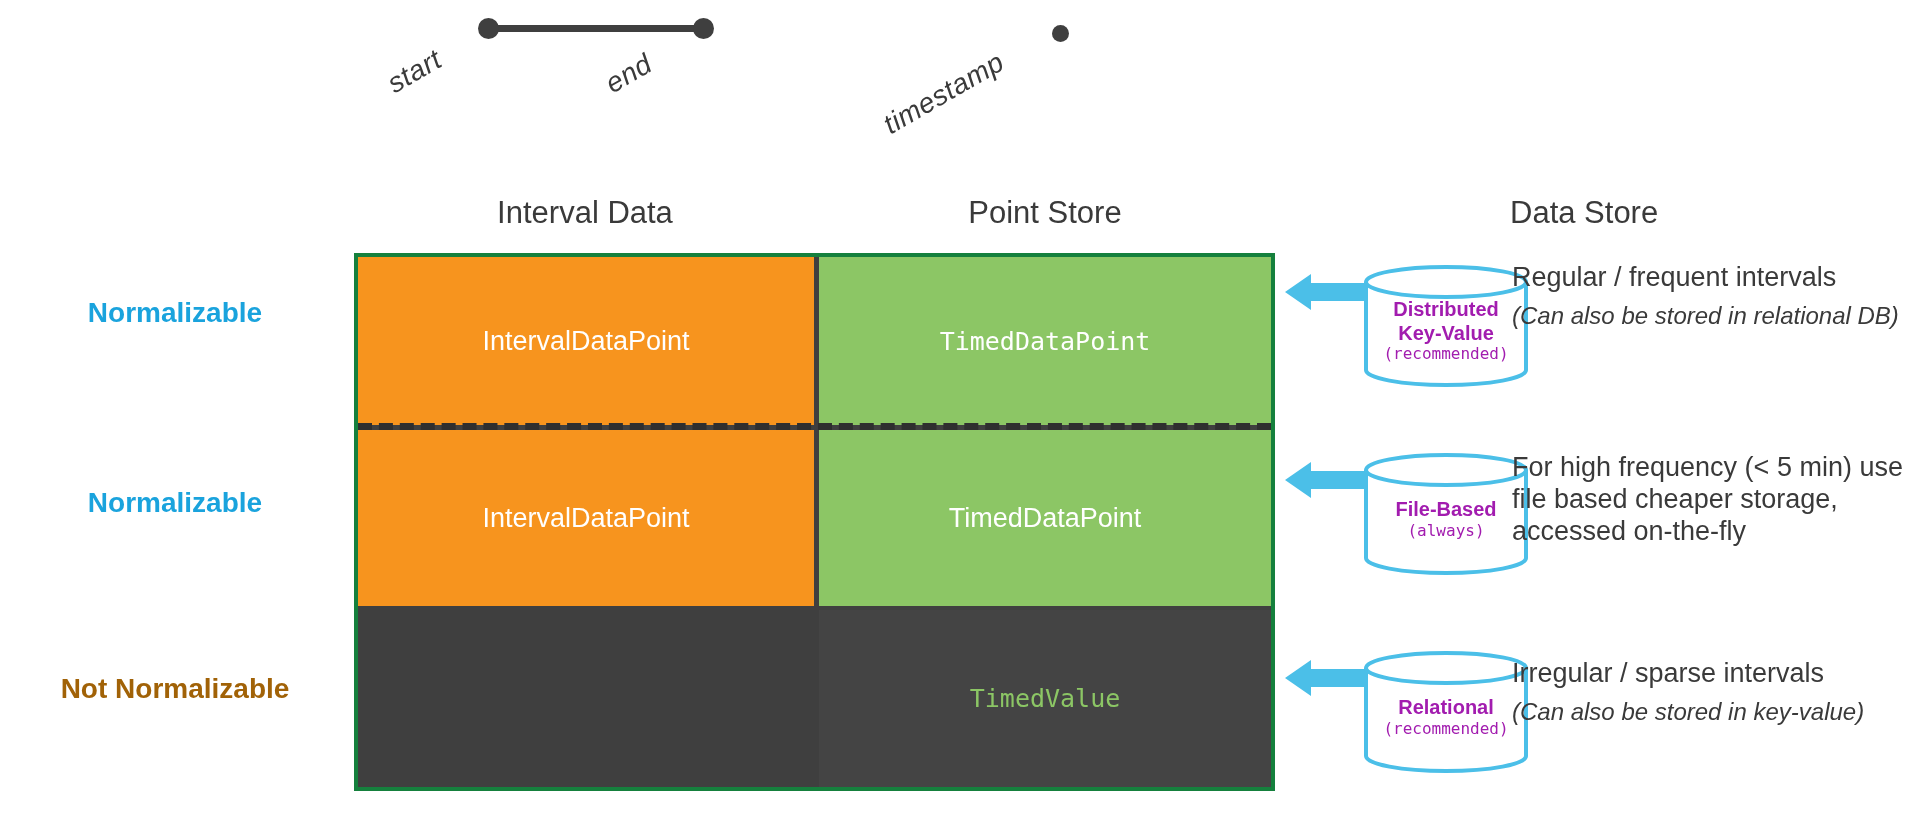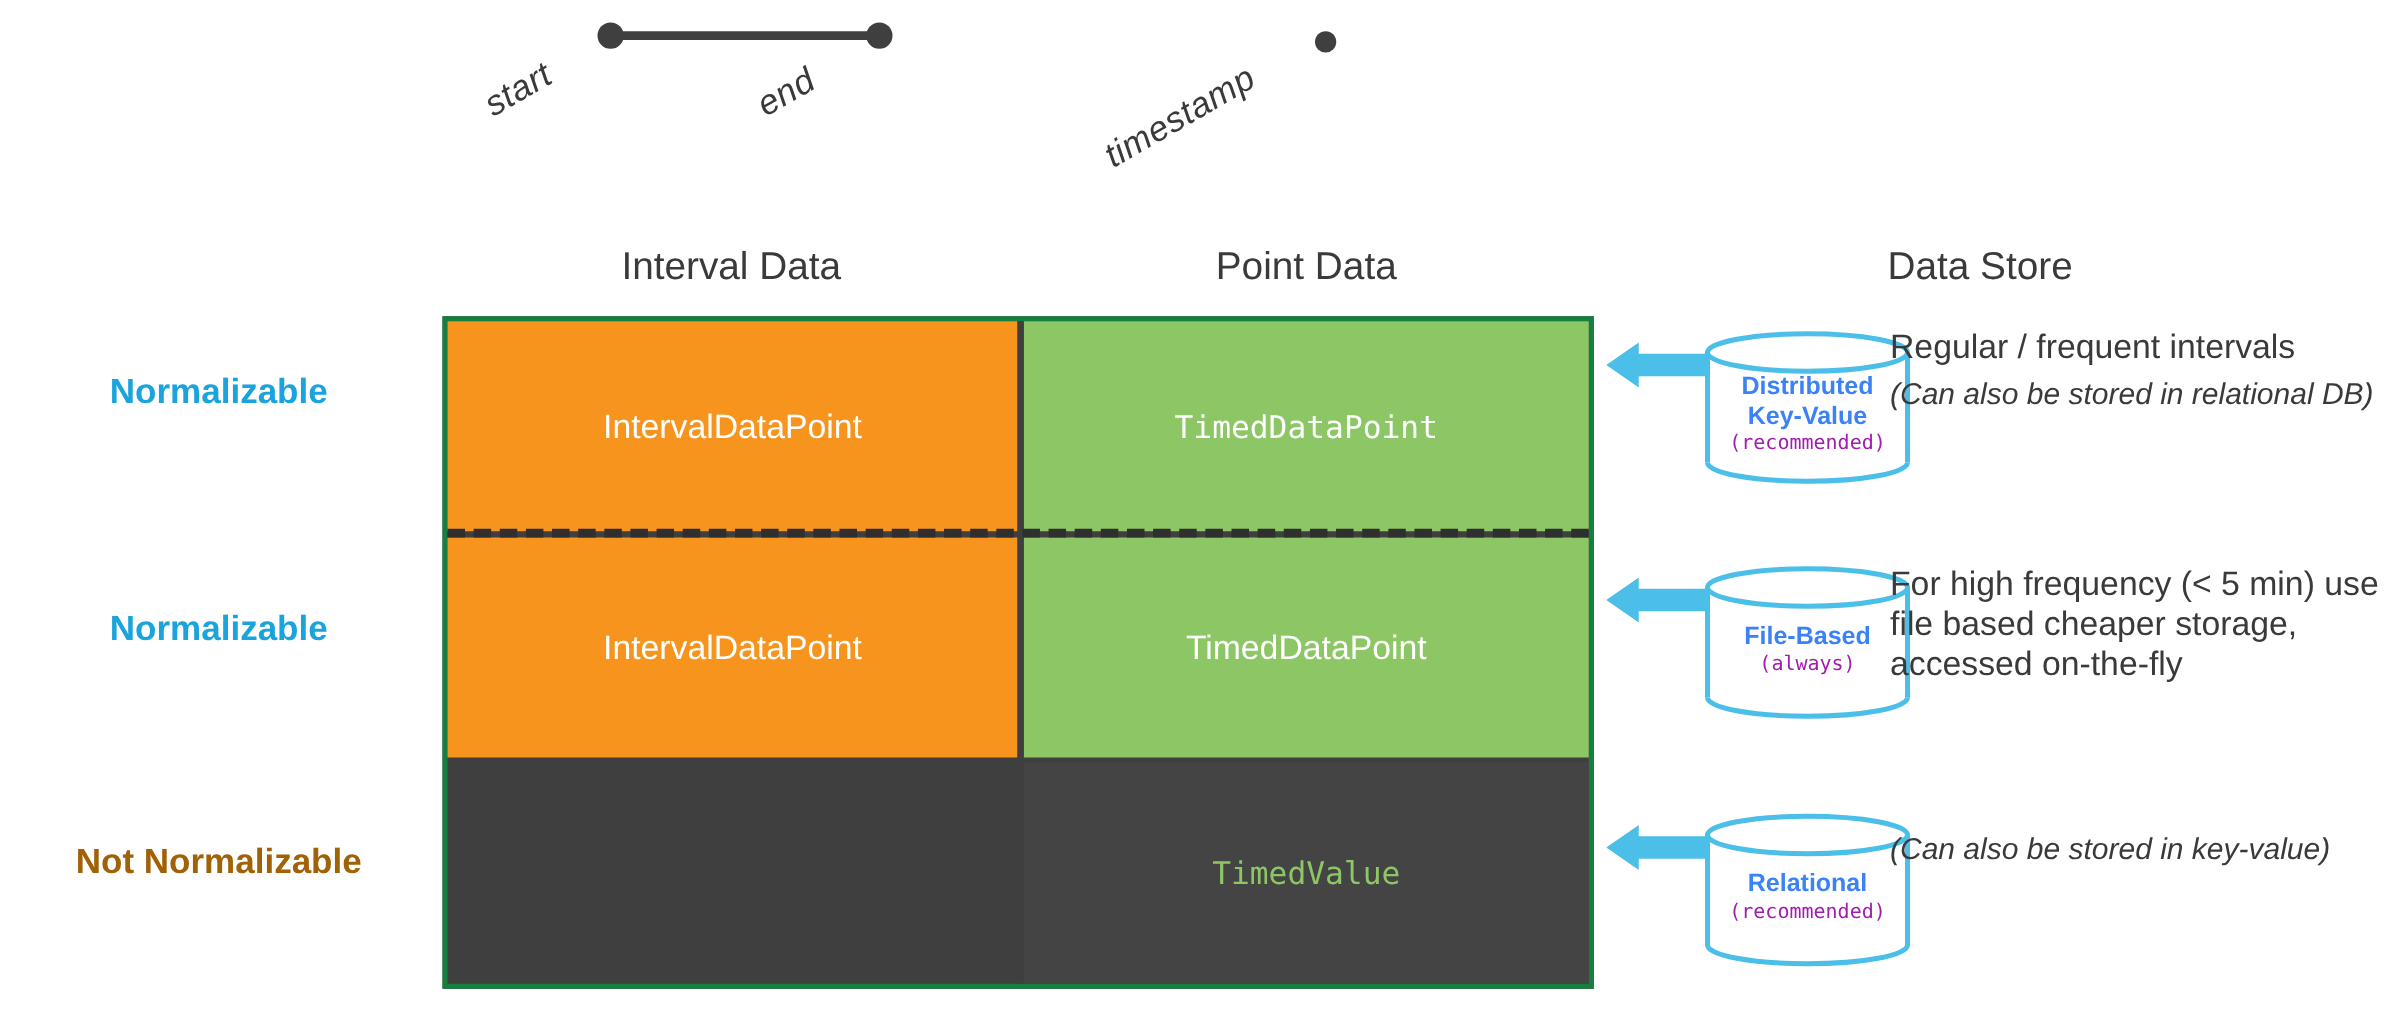--- a/index.html
+++ b/index.html
@@ -142,21 +142,21 @@
     height: 128px;
   }
   .cyl-svg { position: absolute; left: 0; top: 0; }
   .cyl-text {
     position: absolute;
     left: 0;
     width: 172px;
     text-align: center;
     line-height: 1.18;
   }
-  .cyl-name { font-size: 20px; font-weight: bold; color: #3b82f6; }
+  .cyl-name { font-size: 20px; font-weight: bold; color: #a21caf; }
   .cyl-note {
     font-family: "DejaVu Sans Mono", "Liberation Mono", monospace;
     font-size: 16px;
     color: #a21caf;
     margin-top: 0;
   }
 
   .desc {
     position: absolute;
     left: 1512px;
@@ -186,21 +186,21 @@
   <div class="legend-dot dot-start"></div>
   <div class="legend-dot dot-end"></div>
   <div class="legend-dot dot-ts"></div>
 
   <div class="legend-label lbl-start">start</div>
   <div class="legend-label lbl-end">end</div>
   <div class="legend-label lbl-ts">timestamp</div>
 </div>
 
 <div class="col-header" id="hdr-interval">Interval Data</div>
-<div class="col-header" id="hdr-point">Point Data</div>
+<div class="col-header" id="hdr-point">Point Store</div>
 <div class="col-header" id="hdr-store">Data Store</div>
 
 <div class="row-label" id="lbl-row1">Normalizable</div>
 <div class="row-label" id="lbl-row2">Normalizable</div>
 <div class="row-label" id="lbl-row3">Not Normalizable</div>
 
 <div id="matrix">
 
   <div class="cell" id="c-r1-left">
     <span class="cell-text">IntervalDataPoint</span>
@@ -279,14 +279,15 @@
       <ellipse cx="86" cy="20" rx="80" ry="15" fill="#ffffff" stroke="#4bbfe8" stroke-width="4"></ellipse>
       <path d="M6,108 A80,15 0 0 0 166,108" stroke="#4bbfe8" stroke-width="4" fill="none"></path>
     </svg>
     <div class="cyl-text" style="top:48px;">
       <div class="cyl-name">Relational</div>
       <div class="cyl-note">(recommended)</div>
     </div>
   </div>
 </div>
 <div class="desc" id="desc-row3">
+  <div class="desc-main">Irregular / sparse intervals</div>
   <div class="desc-sub">(Can also be stored in key-value)</div>
 </div>
 
 </body></html>

